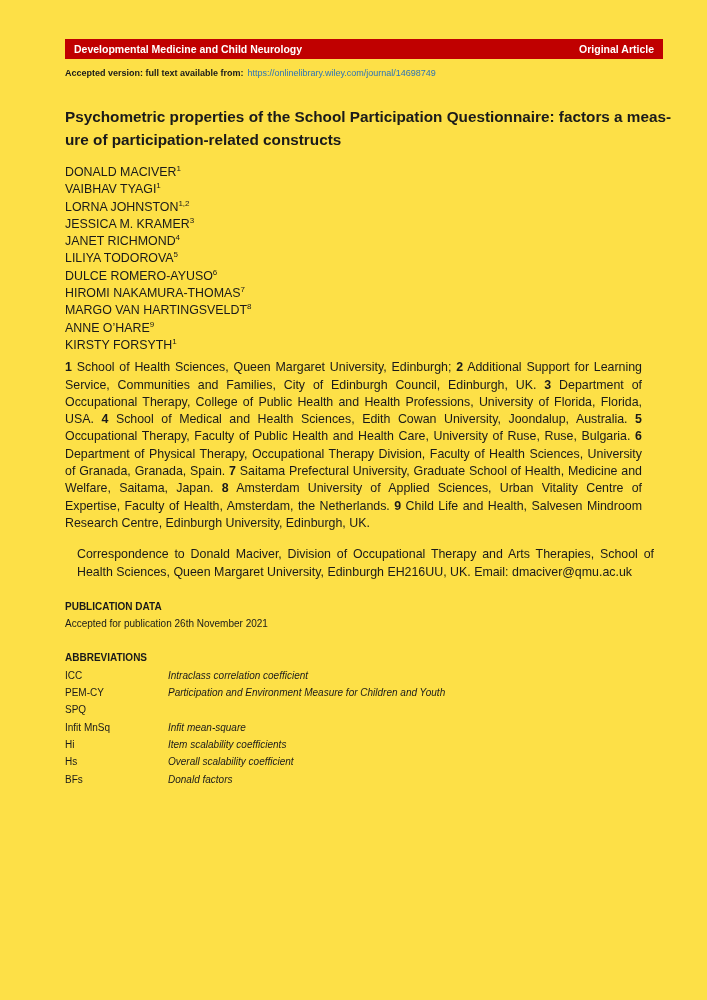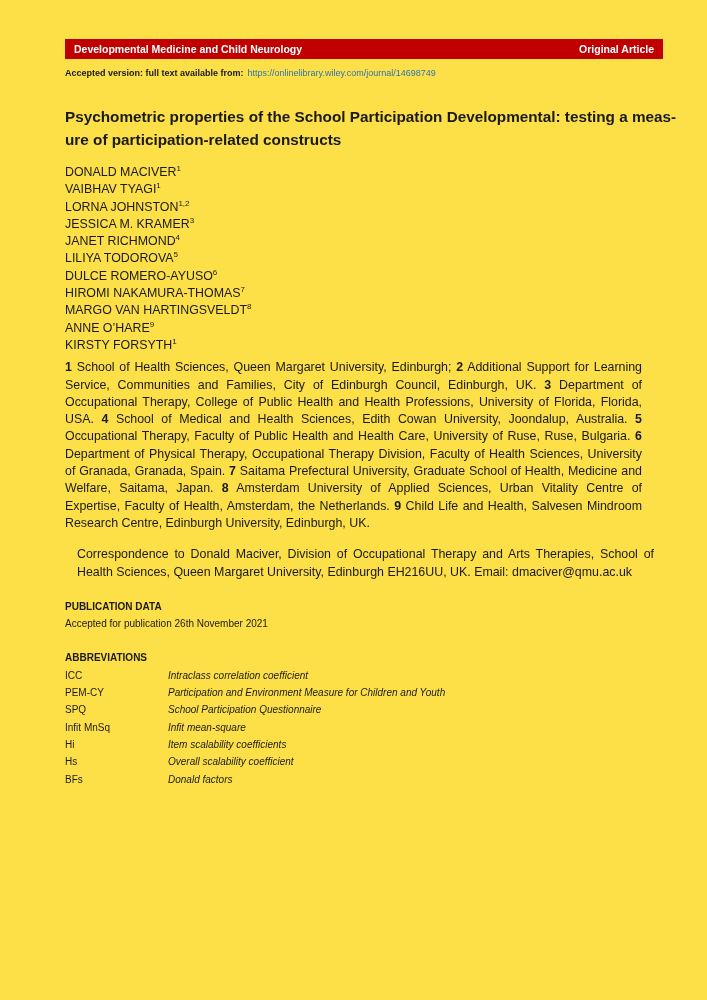--- a/index.html
+++ b/index.html
@@ -76,21 +76,21 @@
   <div class="banner">
     <span>Developmental Medicine and Child Neurology</span>
     <span>Original Article</span>
   </div>
 
   <div class="accepted">
     <span class="prefix">Accepted version: full text available from:</span><a class="url">https://onlinelibrary.wiley.com/journal/14698749</a>
   </div>
 
   <h1 class="title">
-    <span class="tline">Psychometric properties of the School Participation Developmental: testing a meas-</span>
+    <span class="tline">Psychometric properties of the School Participation Questionnaire: factors a meas-</span>
     <span class="tline">ure of participation-related constructs</span>
   </h1>
 
   <div class="authors">
     <div class="author"><span>DONALD MACIVER</span><sup>1</sup></div>
     <div class="author"><span>VAIBHAV TYAGI</span><sup>1</sup></div>
     <div class="author"><span>LORNA JOHNSTON</span><sup>1,2</sup></div>
     <div class="author"><span>JESSICA M. KRAMER</span><sup>3</sup></div>
     <div class="author"><span>JANET RICHMOND</span><sup>4</sup></div>
     <div class="author"><span>LILIYA TODOROVA</span><sup>5</sup></div>
@@ -115,21 +115,20 @@
     <div class="abbr-row">
         <span class="abbr-term">ICC</span>
         <span class="abbr-def">Intraclass correlation coefficient</span>
       </div>
     <div class="abbr-row">
         <span class="abbr-term">PEM-CY</span>
         <span class="abbr-def">Participation and Environment Measure for Children and Youth</span>
       </div>
     <div class="abbr-row">
         <span class="abbr-term">SPQ</span>
-        <span class="abbr-def">School Participation Questionnaire</span>
       </div>
     <div class="abbr-row">
         <span class="abbr-term">Infit MnSq</span>
         <span class="abbr-def">Infit mean-square</span>
       </div>
     <div class="abbr-row">
         <span class="abbr-term">Hi</span>
         <span class="abbr-def">Item scalability coefficients</span>
       </div>
     <div class="abbr-row">

